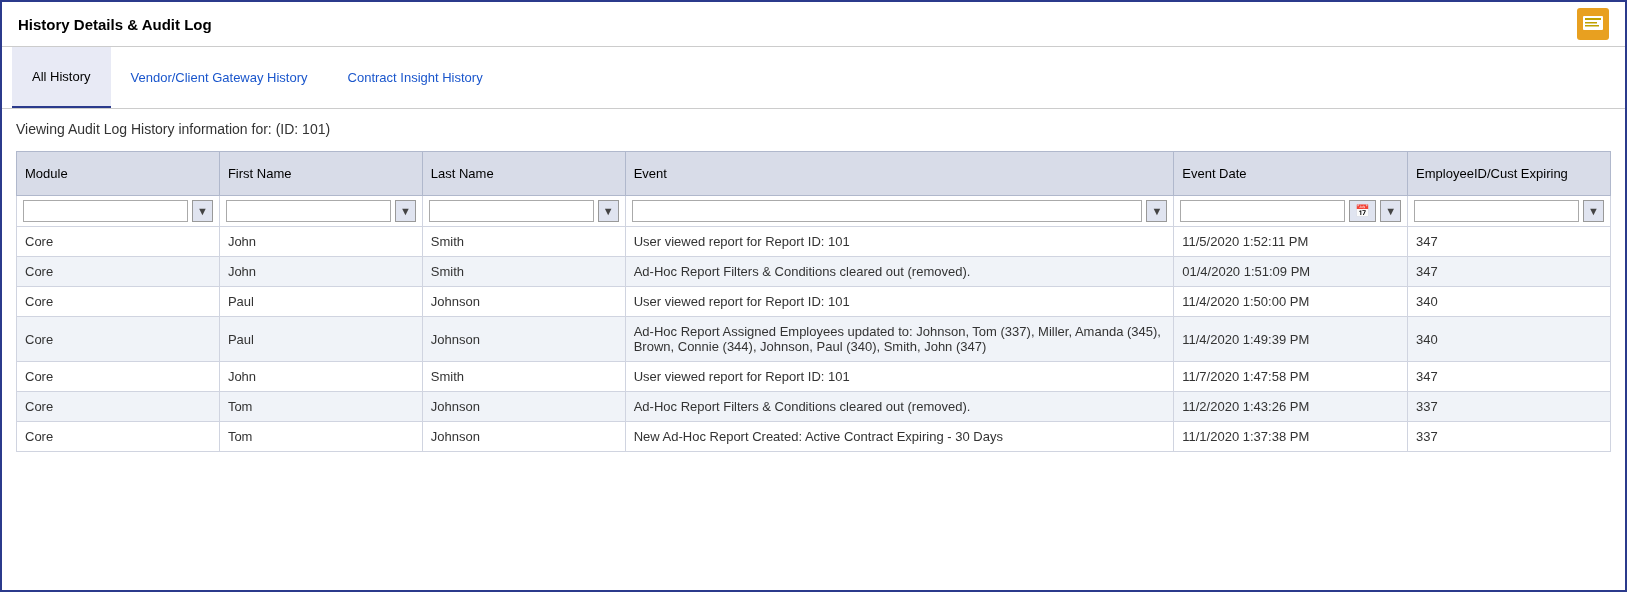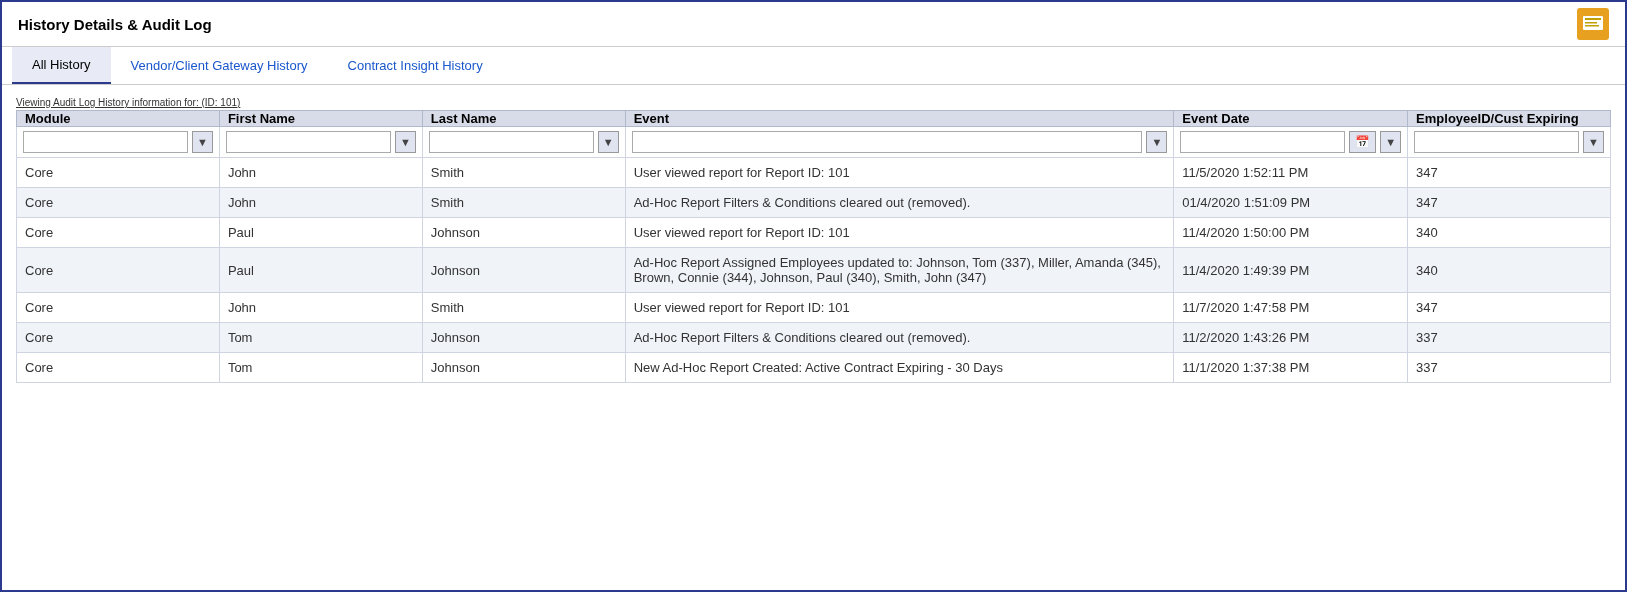--- a/index.html
+++ b/index.html
@@ -28,59 +28,58 @@
     }
 
     .tabs-bar {
       display: flex;
       border-bottom: 1px solid #ccc;
       padding: 0 10px;
       background: #fff;
     }
 
     .tab {
-      padding: 10px 20px;
+      padding: 22px 20px;
       cursor: pointer;
       font-size: 13px;
       color: #1a56cc;
       border: none;
       background: none;
       position: relative;
     }
 
     .tab.active {
       color: #000;
       font-weight: normal;
       border-bottom: 2px solid #2b3a8c;
       background: #e8eaf5;
     }
 
     .content-area {
       padding: 12px 14px;
     }
 
     .audit-info {
-      font-size: 10px;
+      font-size: 14px;
       color: #333;
-      margin-bottom: 2px;
-      text-decoration: underline;
+      margin-bottom: 14px;
     }
 
     .data-table {
       width: 100%;
       border-collapse: collapse;
       font-size: 13px;
     }
 
     .data-table th {
       background: #d8dce8;
       border: 1px solid #b0b8cc;
-      padding: 0 8px;
+      padding: 14px 8px;
       text-align: left;
-      font-weight: bold;
+      font-weight: normal;
       color: #000;
       vertical-align: top;
       margin-top: 43px;
     }
 
     .data-table td {
       border: 1px solid #d0d4e0;
       padding: 7px 8px;
       vertical-align: middle;
       color: #333;

